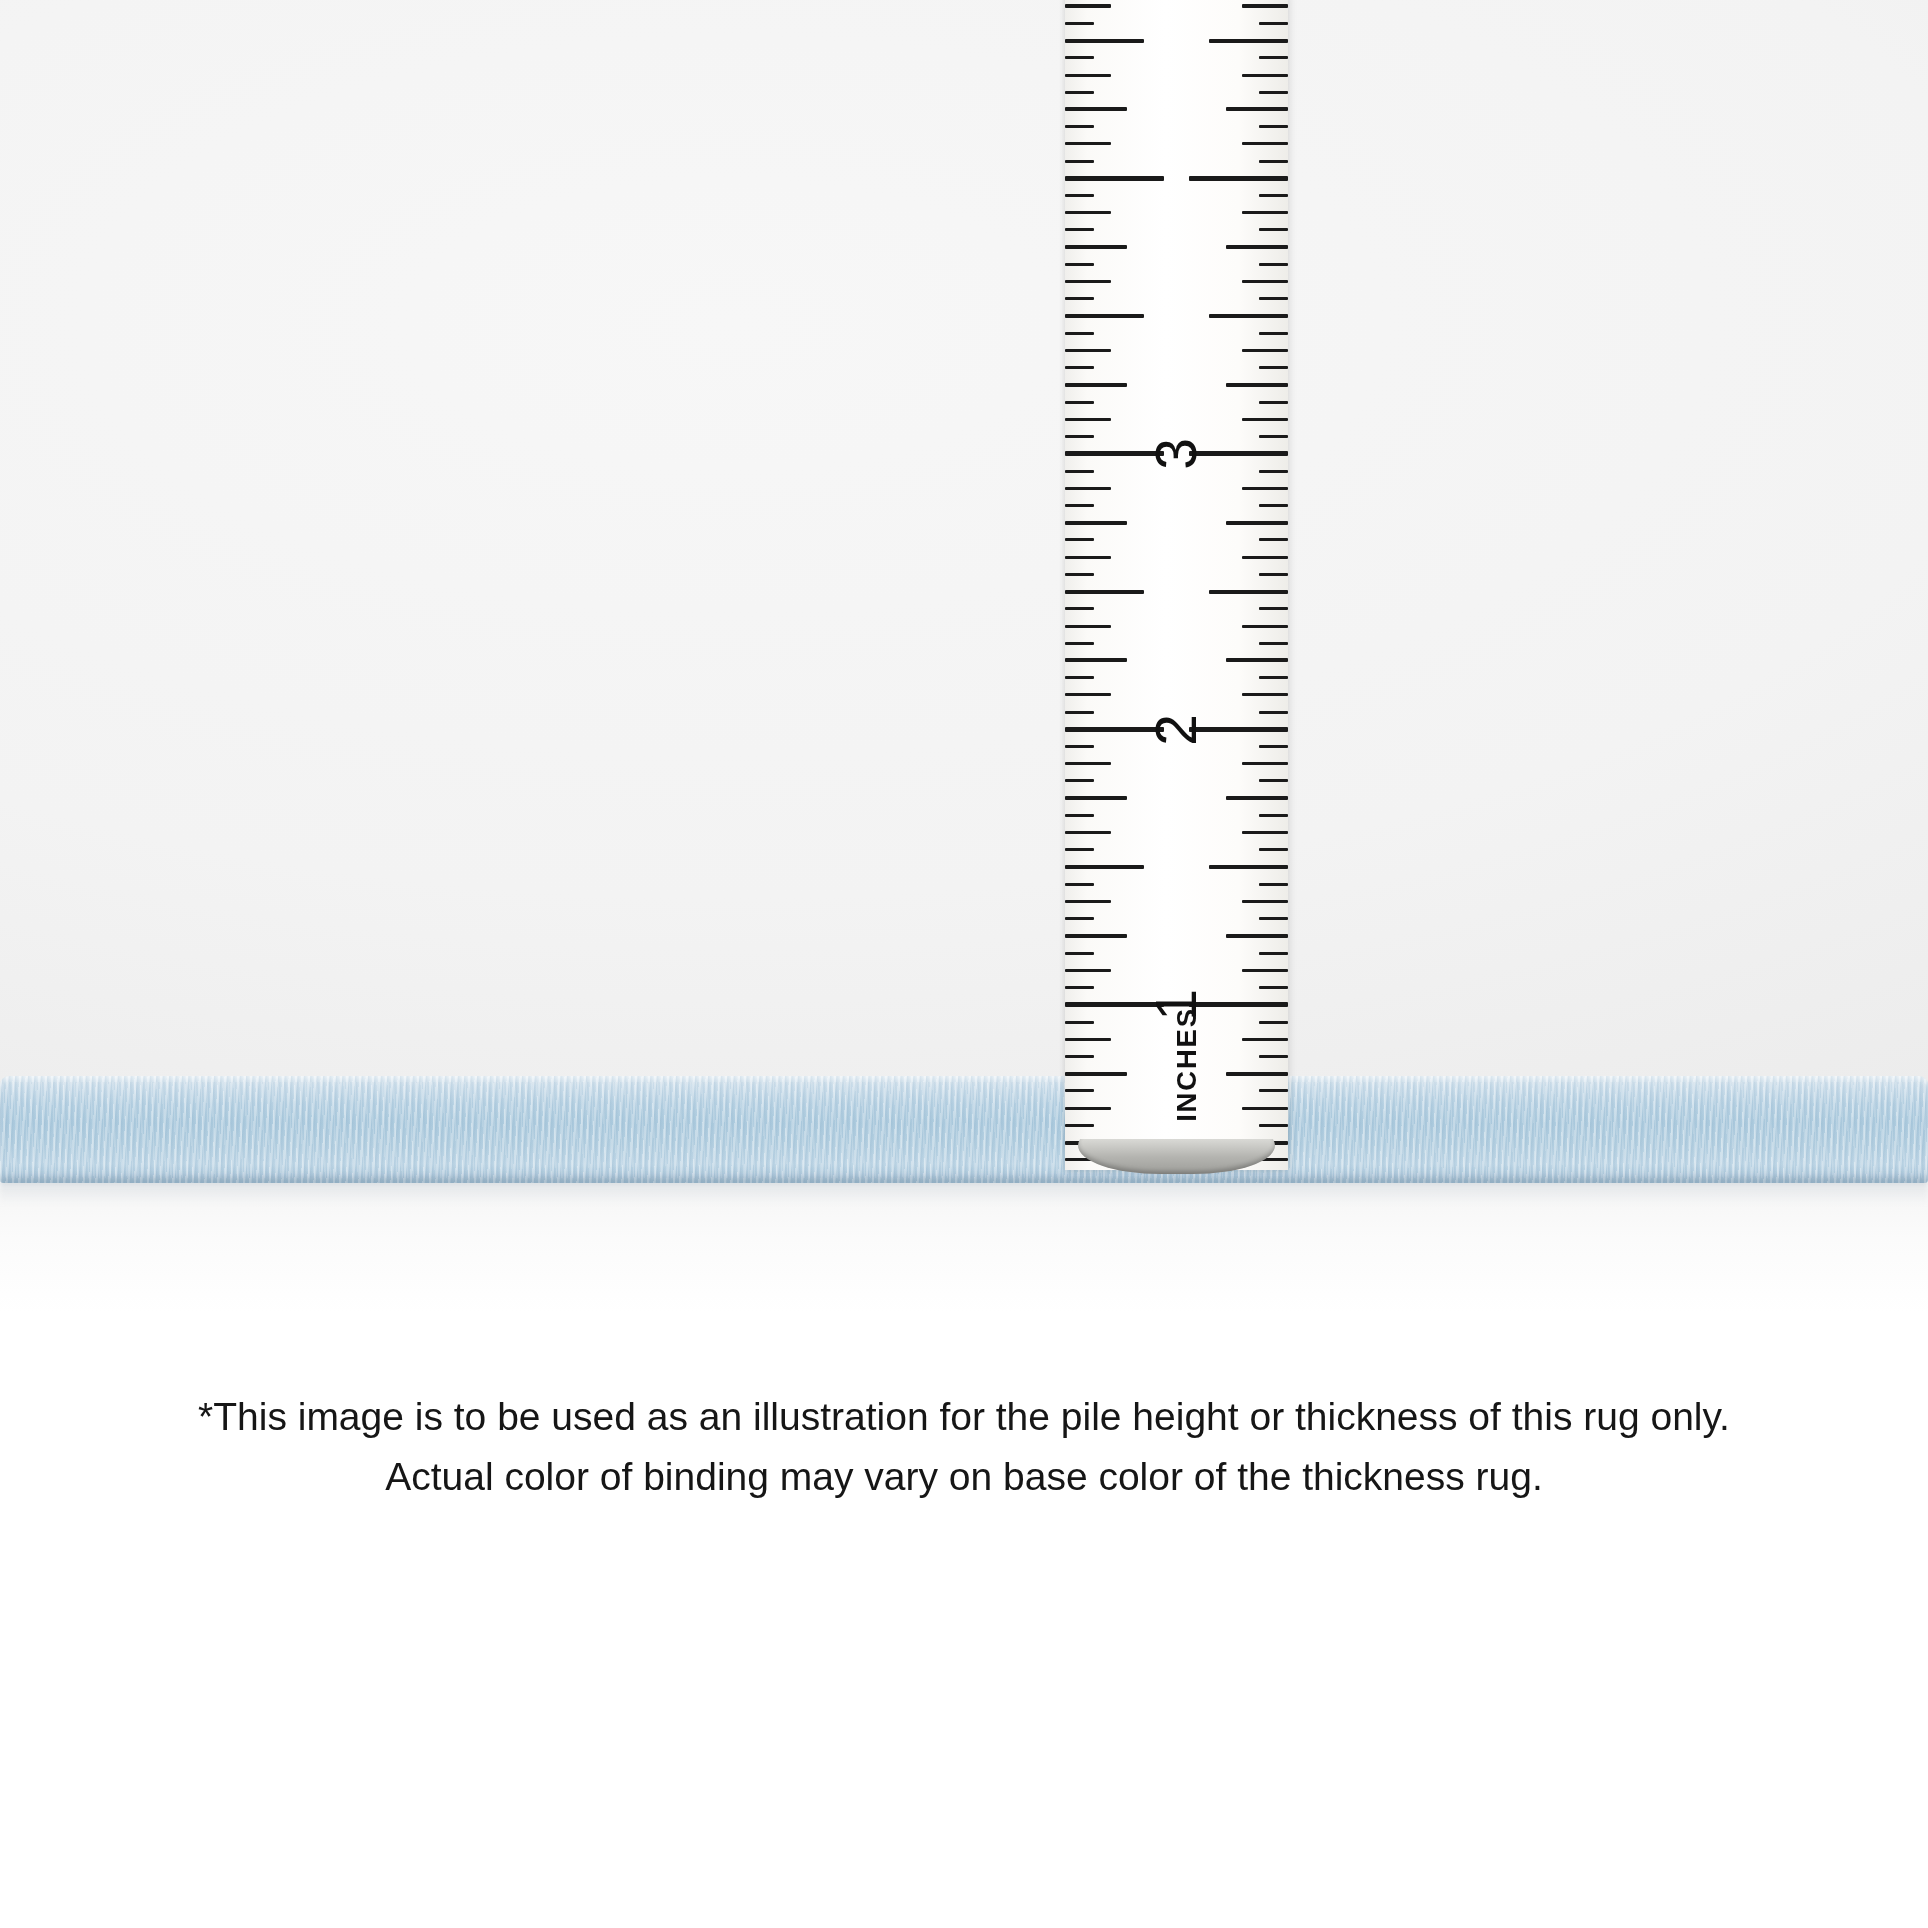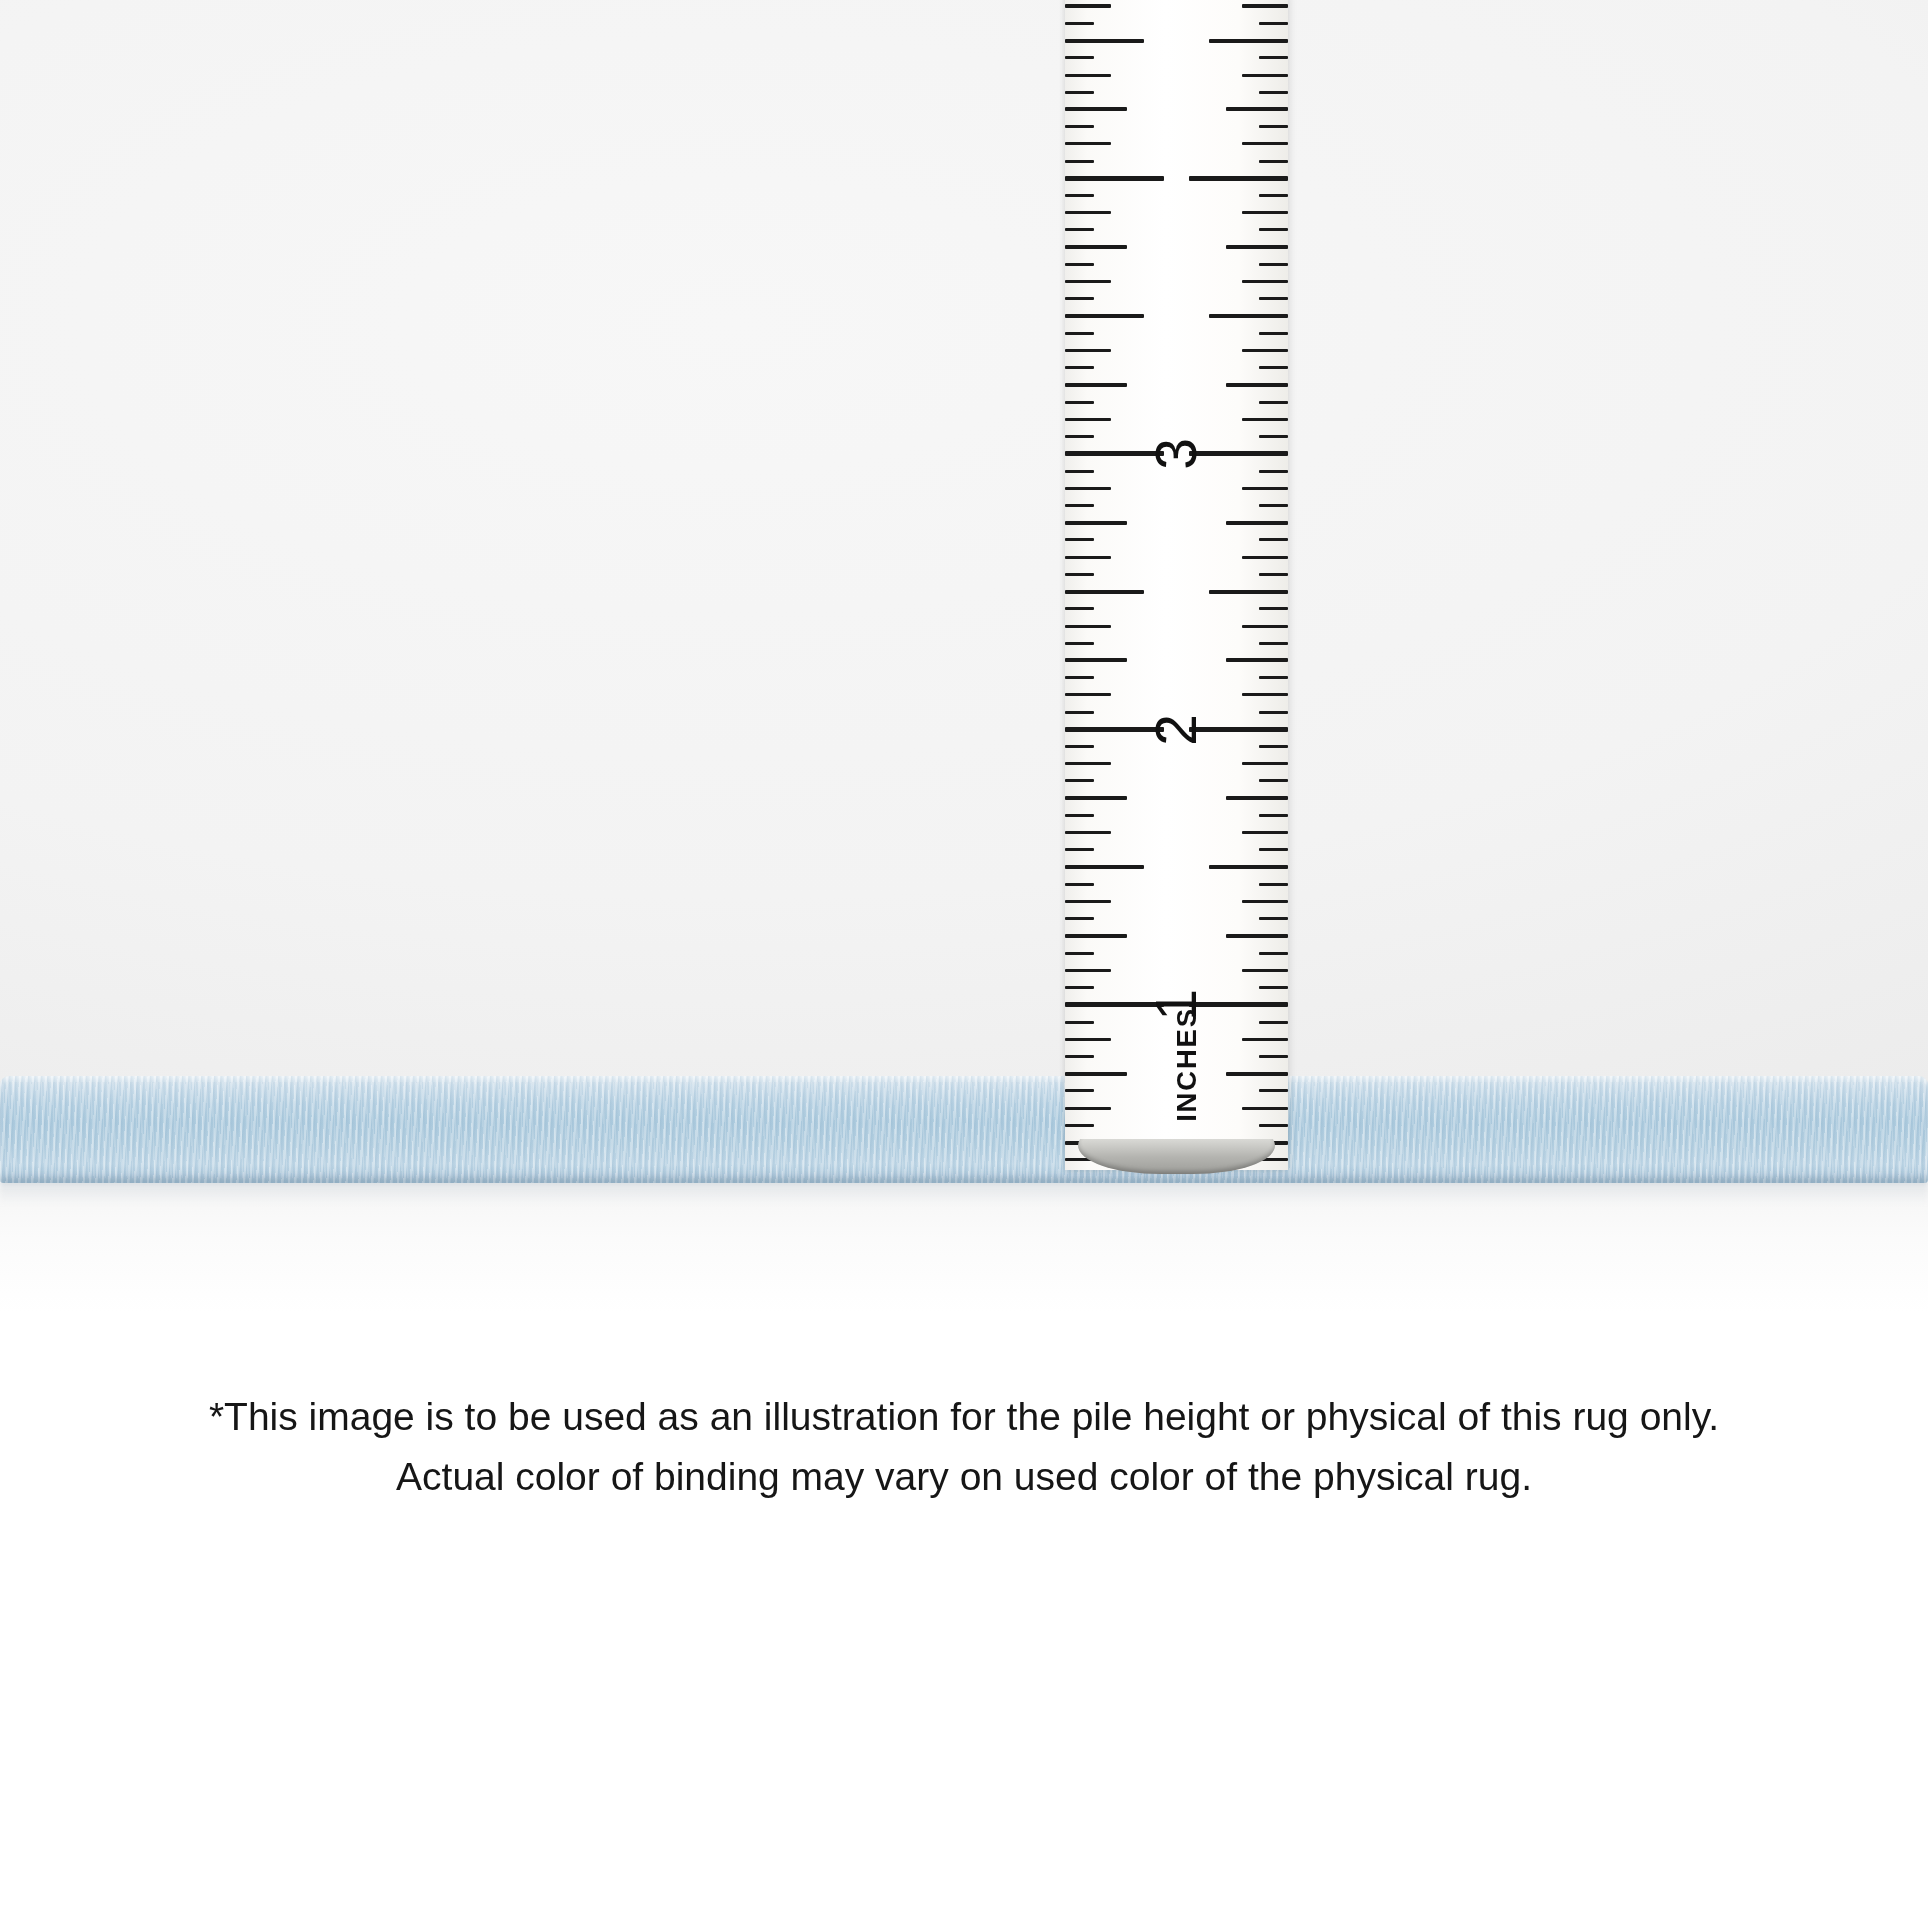--- a/index.html
+++ b/index.html
@@ -362,18 +362,18 @@
           <div class="ruler-unit" style="width: 156px; height: 33px; line-height: 33px; text-align: center; left: 43px; top: 1053px;">INCHES</div>
         </div>
     </div>
     <div class="ruler-tip">
       <div class="ruler-tip-metal"></div>
     </div>
 
   </div>
 
   <div class="caption">
-    <span class="caption-line">*This image is to be used as an illustration for the pile height or physical of this rug only.</span>
-    <span class="caption-line">Actual color of binding may vary on used color of the physical rug.</span>
+    <span class="caption-line">*This image is to be used as an illustration for the pile height or thickness of this rug only.</span>
+    <span class="caption-line">Actual color of binding may vary on base color of the thickness rug.</span>
   </div>
 
 </div>
 
 
 </body></html>

